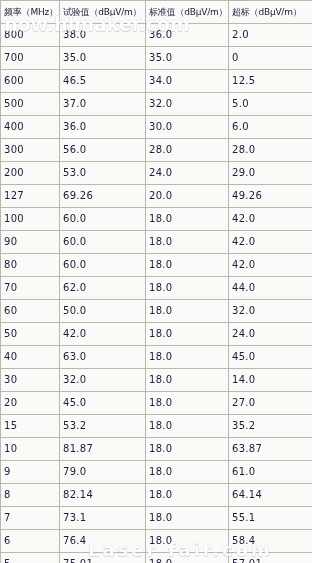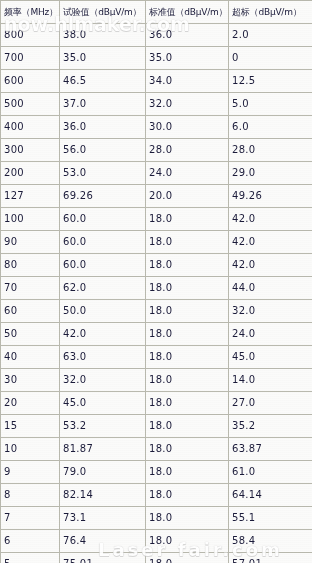--- a/index.html
+++ b/index.html
@@ -98,21 +98,21 @@
 
   #watermark-top {
     left: 4px;
     top: 13px;
     font-size: 19px;
     letter-spacing: 0px;
     opacity: 0.92;
   }
 
   #watermark-bottom {
-    left: 98px;
+    left: 88px;
     top: 539px;
     font-size: 18px;
     letter-spacing: 3px;
     opacity: 0.9;
     text-align: center;
   }
 </style>
 </head>
 <body>
 

